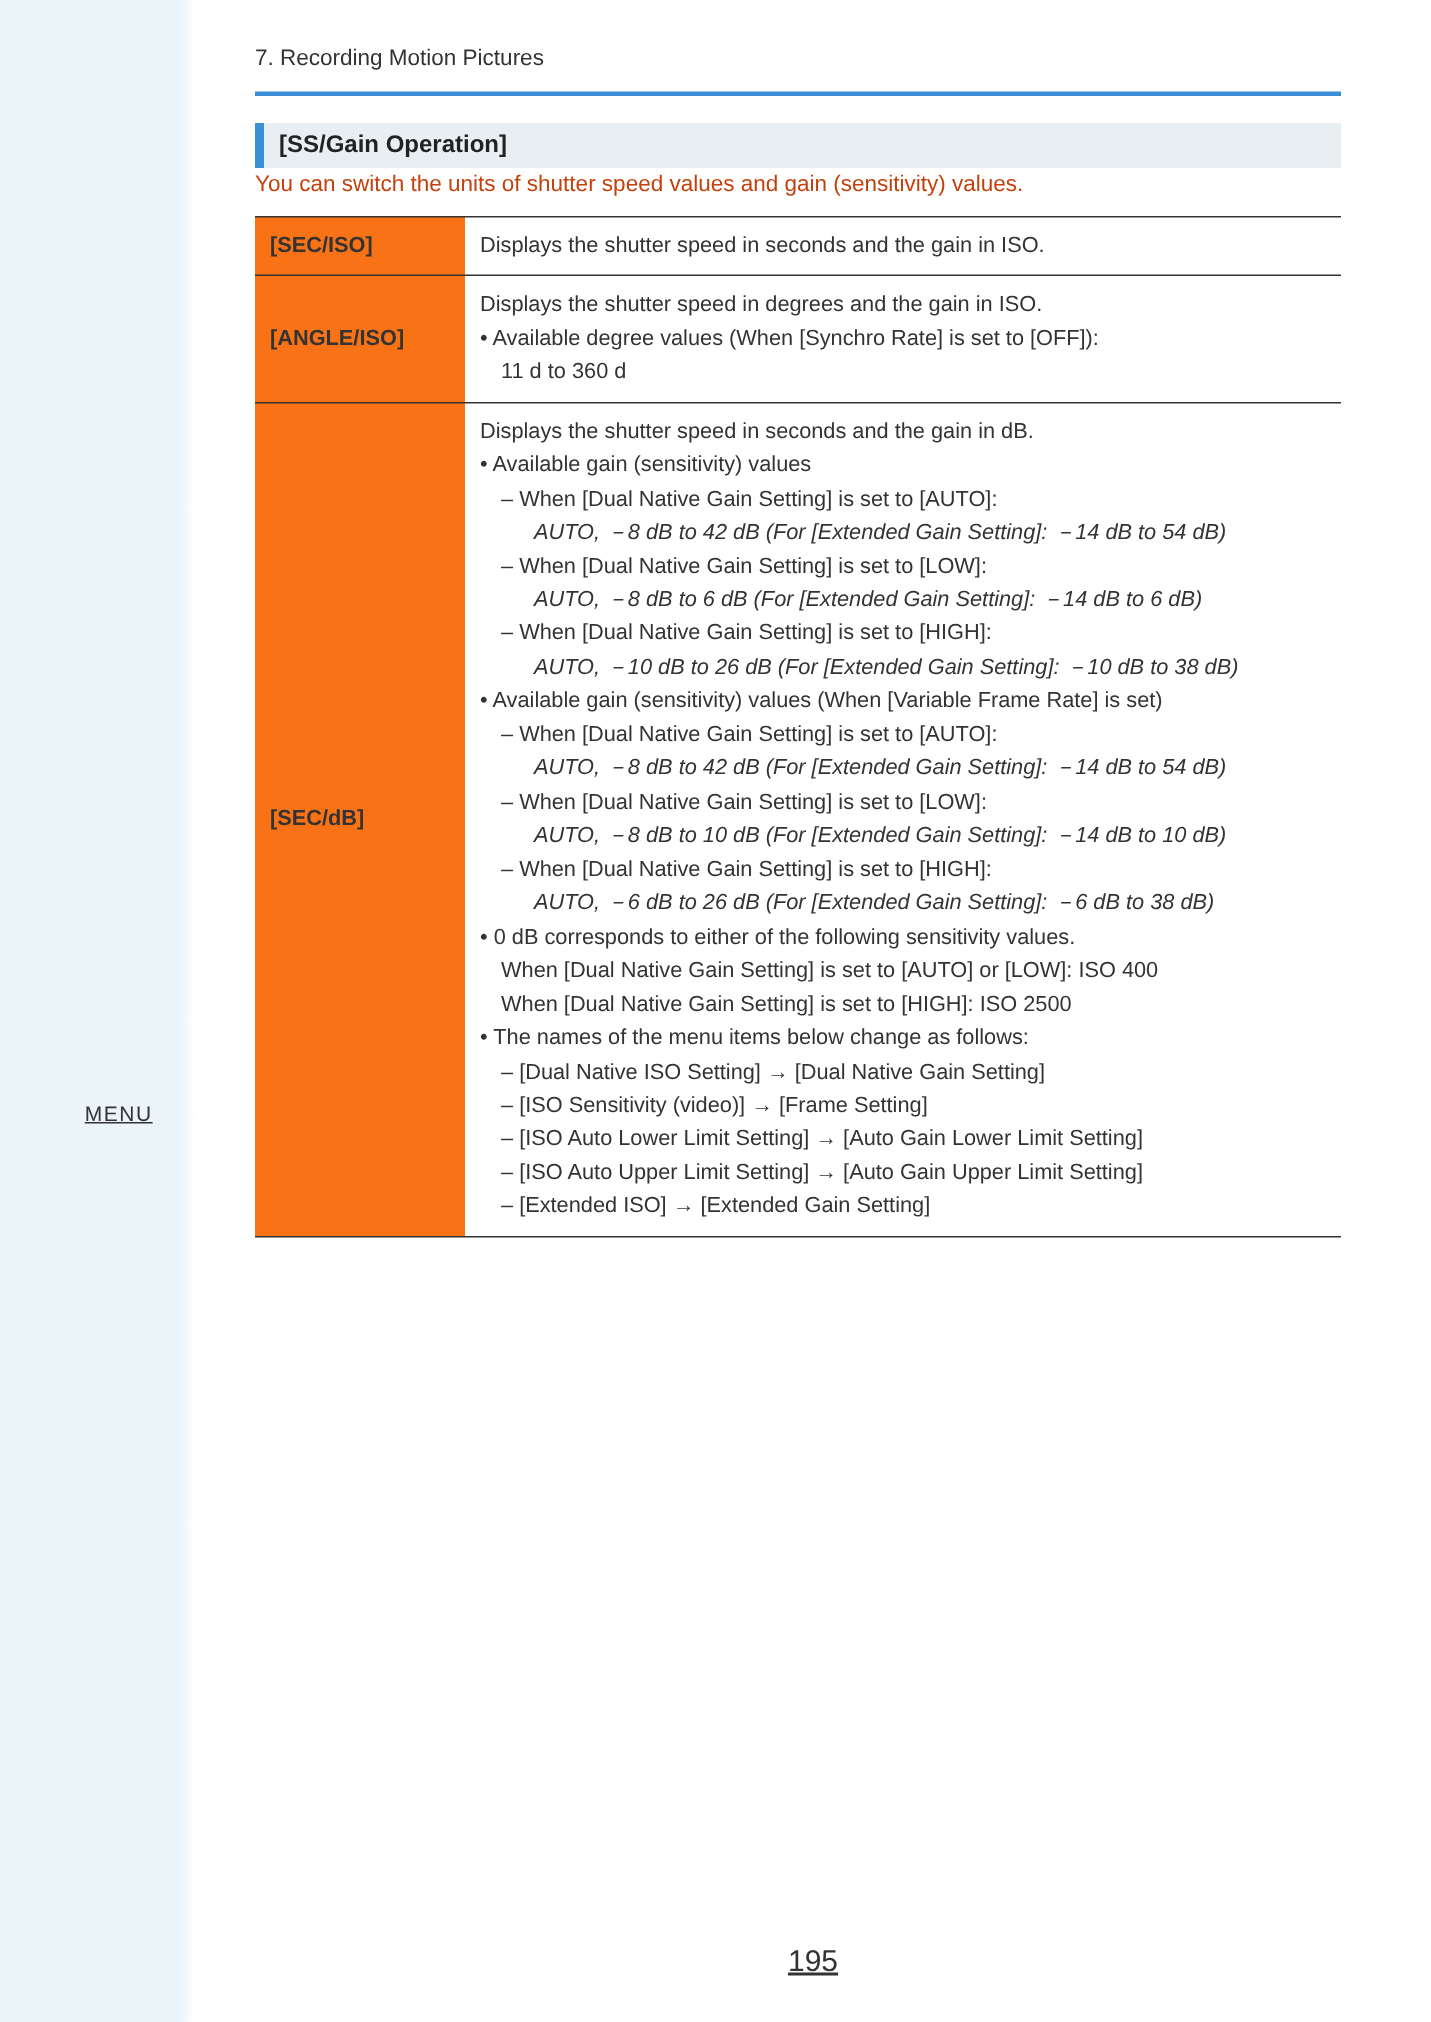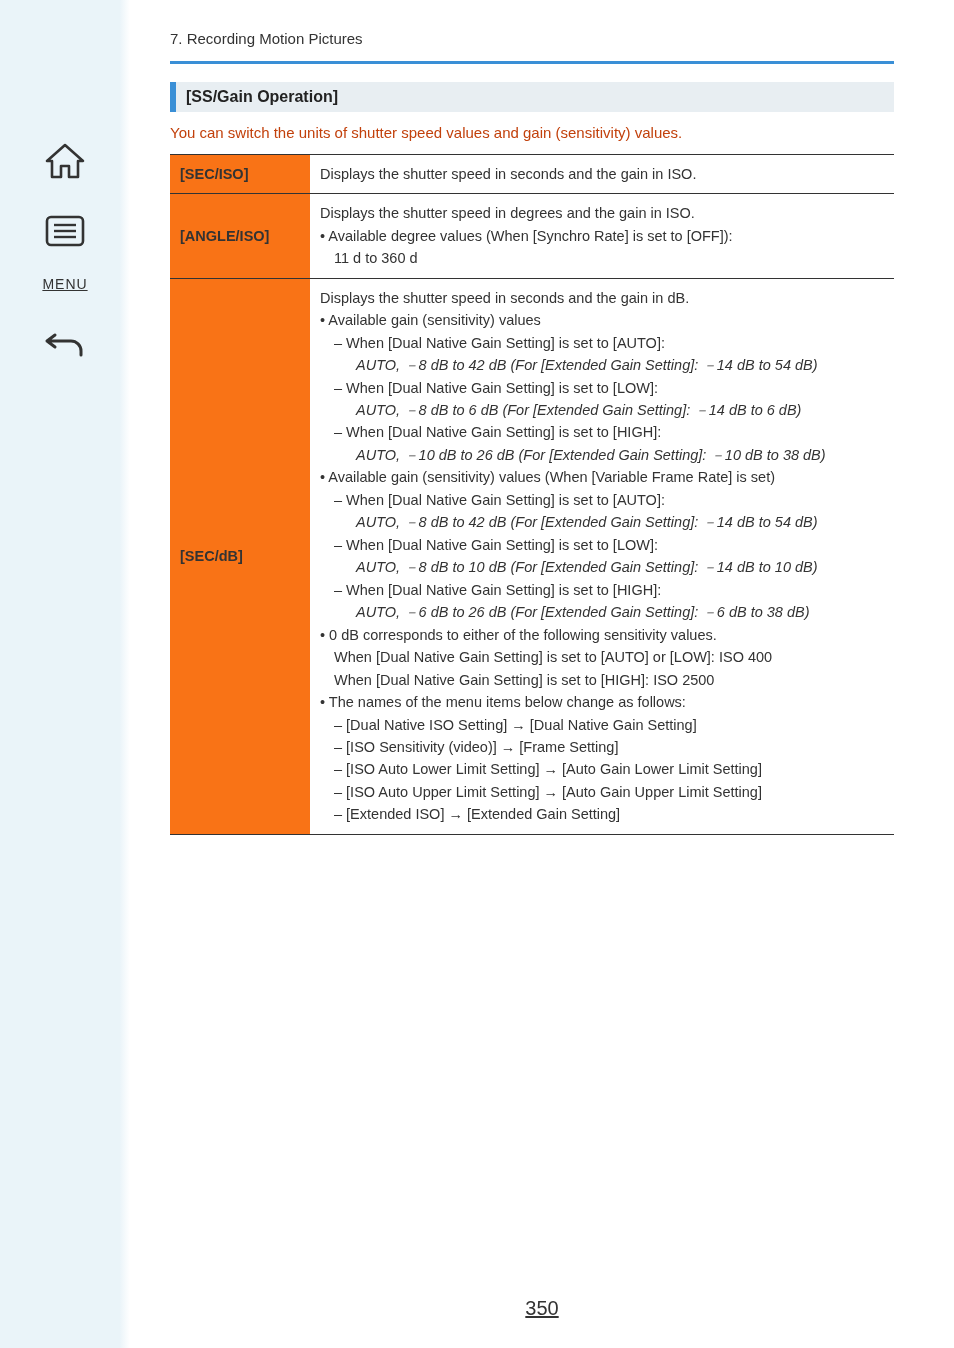--- a/index.html
+++ b/index.html
@@ -2,40 +2,40 @@
 <html><head>
 <meta charset="utf-8">
 <style>
   * { box-sizing: border-box; margin: 0; padding: 0; }
   html, body { width: 954px; height: 1348px; font-family: Arial, Helvetica, sans-serif; background: #fff; color: #333; }
   .page { display: flex; width: 100%; height: 100%; }
   .sidebar {
     width: 130px;
     background: linear-gradient(to right, #eaf4f9 0%, #eaf4f9 92%, #ffffff 100%);
     display: flex;
-    flex-direction: column;
+    flex-direction: row;
     align-items: center;
     padding-top: 140px;
     gap: 28px;
     flex-shrink: 0;
   }
   .sidebar .nav-icon { width: 44px; height: 42px; display: flex; align-items: center; justify-content: center; }
   .sidebar .nav-icon svg { width: 100%; height: 100%; }
   .nav-label { font-size: 14px; text-decoration: underline; color: #333; letter-spacing: 1px; margin-top: -4px; }
   .content { flex: 1; padding: 30px 60px 20px 40px; position: relative; }
   .breadcrumb { font-size: 15px; color: #333; padding-bottom: 14px; }
   .breadcrumb-rule { height: 3px; background: #3a8fd6; margin-bottom: 18px; }
   .section-heading {
     background: #e8eef2;
     border-left: 6px solid #3a8fd6;
     padding: 6px 10px;
     font-size: 16px;
     font-weight: bold;
     color: #222;
-    margin-bottom: 10px;
+    margin-bottom: 0;
   }
   .section-desc { font-size: 15px; color: #c2410c; margin-bottom: 10px; line-height: 1.45; }
   table.opts { width: 100%; border-collapse: collapse; font-size: 14.5px; }
   table.opts td { border-top: 1px solid #333; border-bottom: 1px solid #333; padding: 8px 10px; vertical-align: middle; }
   table.opts td.label { width: 140px; text-align: left; font-weight: bold; background: #f97316; }
   table.opts td.desc { line-height: 1.55; }
   .desc .line { display: block; }
   .desc .indent1 { padding-left: 14px; display: block; }
   .desc .indent2 { padding-left: 36px; display: block; font-style: italic; }
   .page-number {
@@ -122,15 +122,15 @@
               <span class="indent1">– [Dual Native ISO Setting] → [Dual Native Gain Setting]</span>
               <span class="indent1">– [ISO Sensitivity (video)] → [Frame Setting]</span>
               <span class="indent1">– [ISO Auto Lower Limit Setting] → [Auto Gain Lower Limit Setting]</span>
               <span class="indent1">– [ISO Auto Upper Limit Setting] → [Auto Gain Upper Limit Setting]</span>
               <span class="indent1">– [Extended ISO] → [Extended Gain Setting]</span>
             </td>
           </tr>
         </tbody>
     </table>
 
-    <div class="page-number">350</div>
+    <div class="page-number">195</div>
   </div>
 </div>
 
 </body></html>

